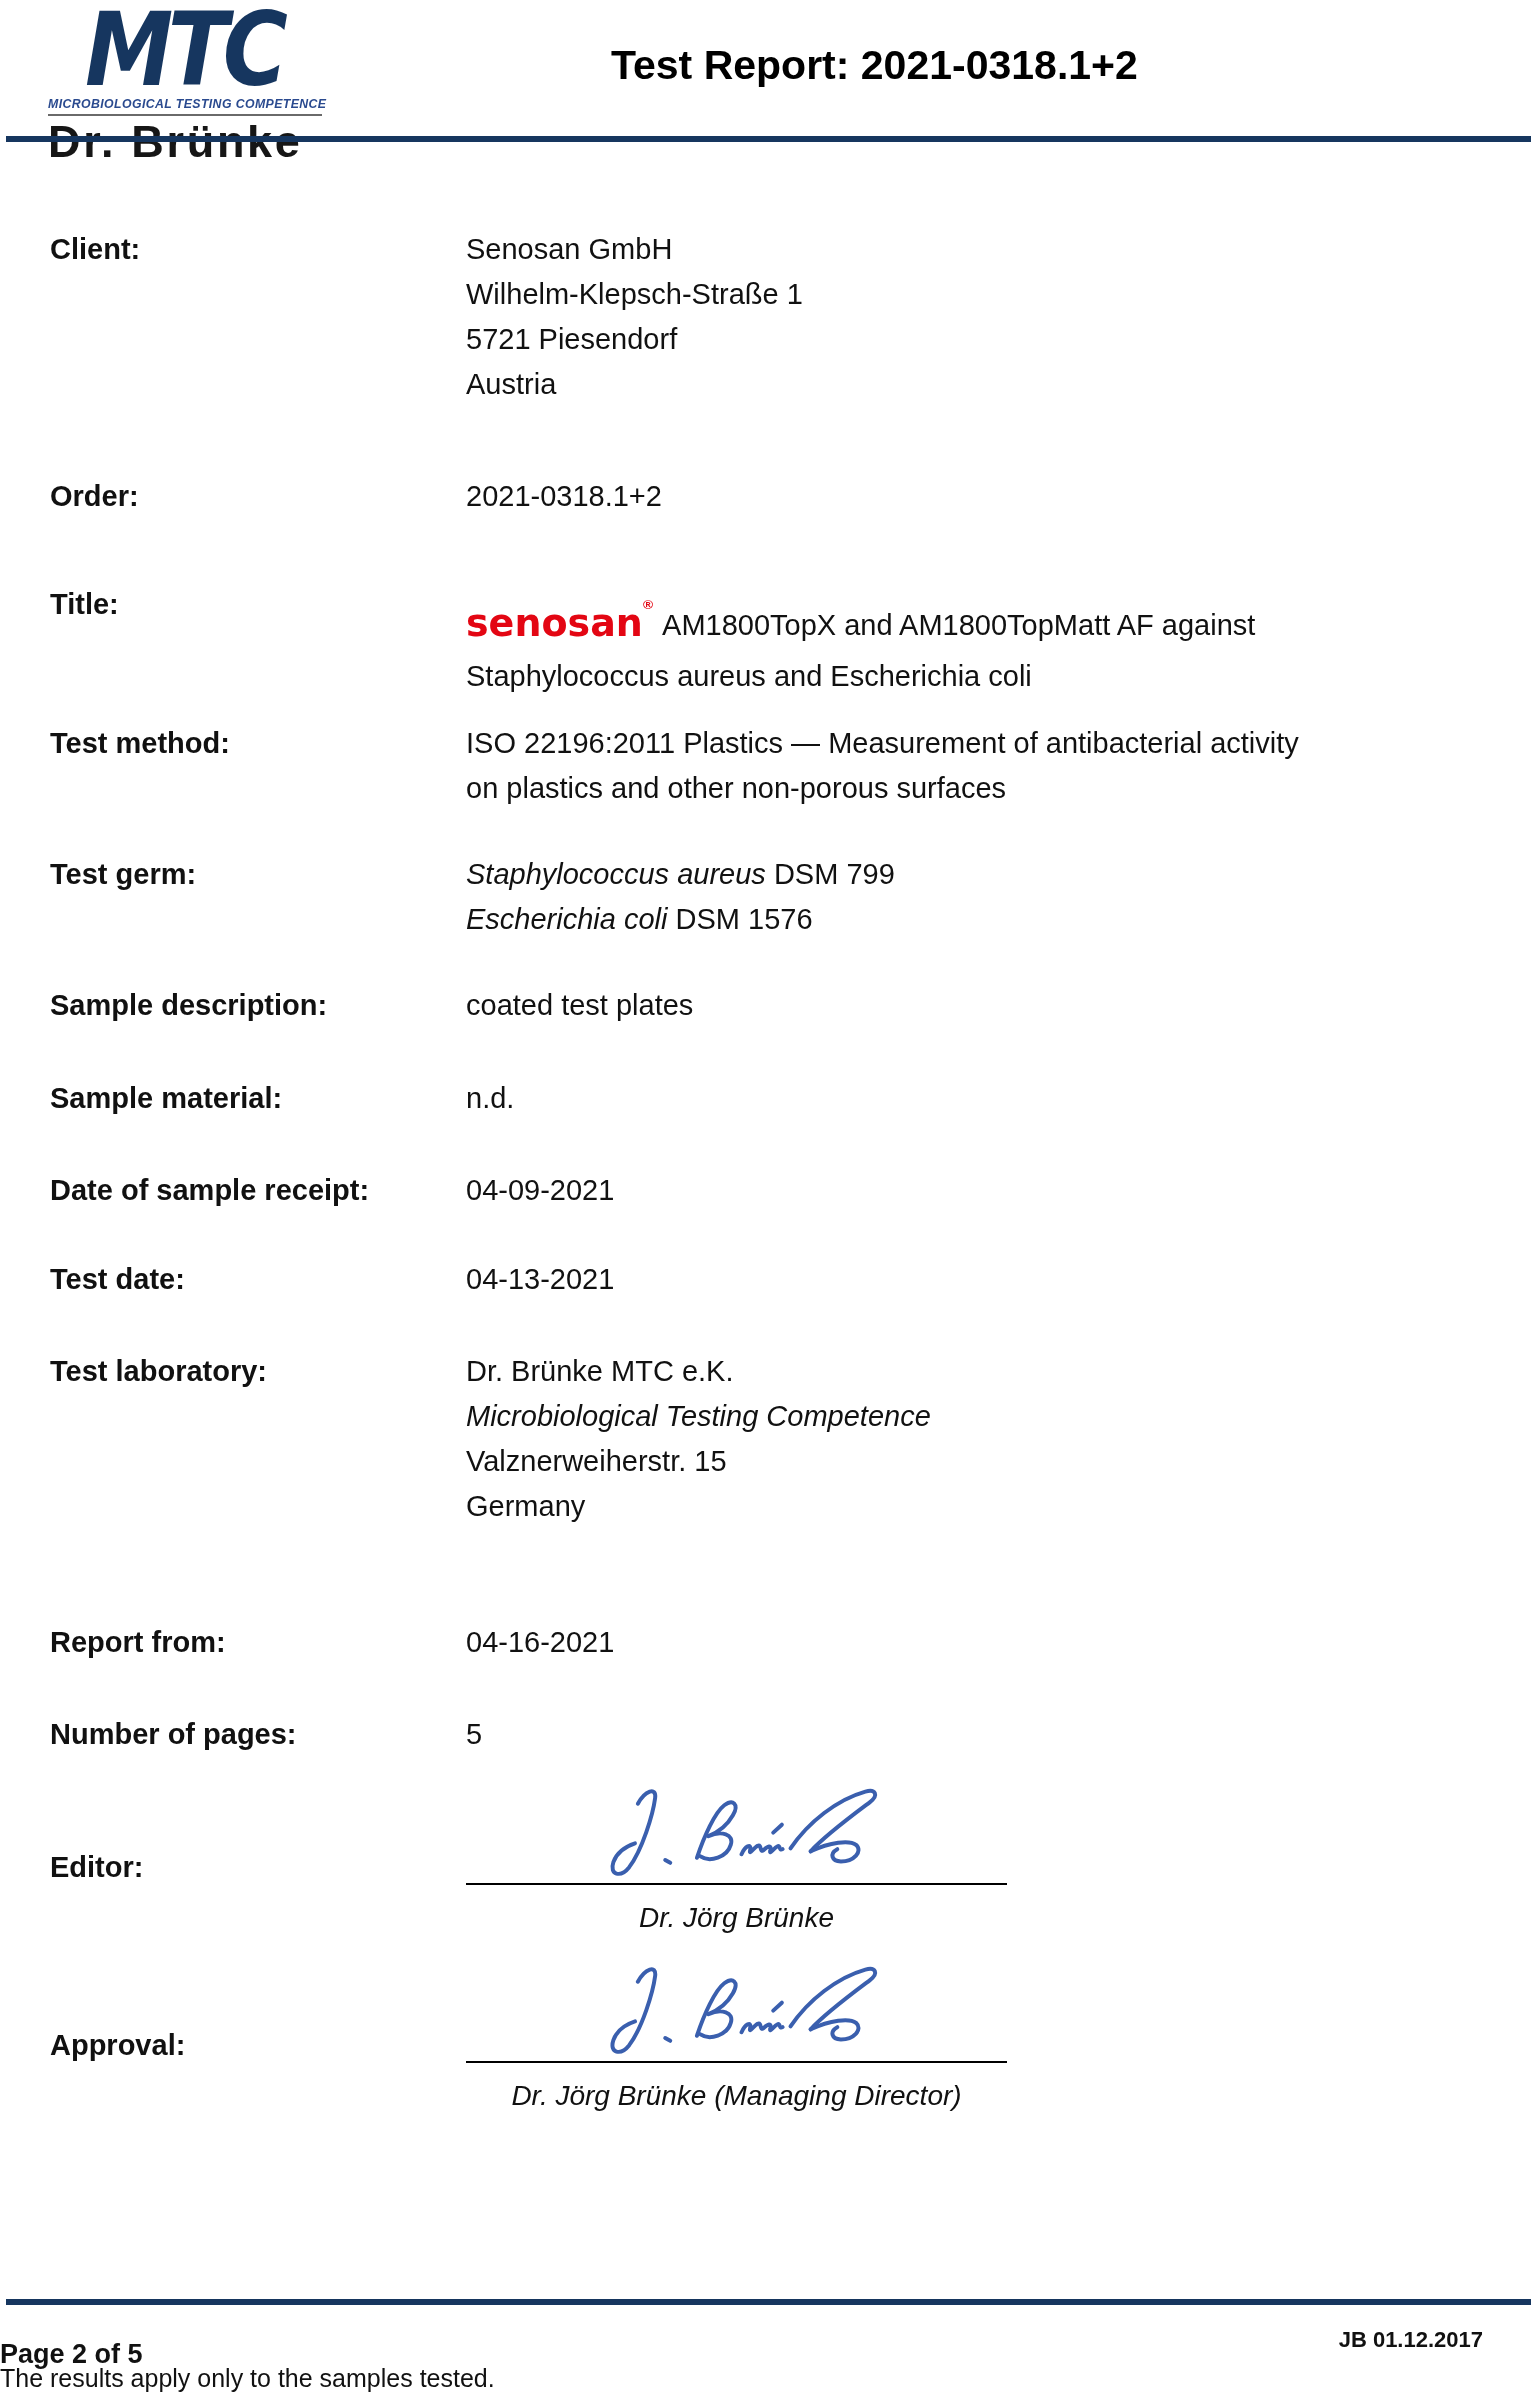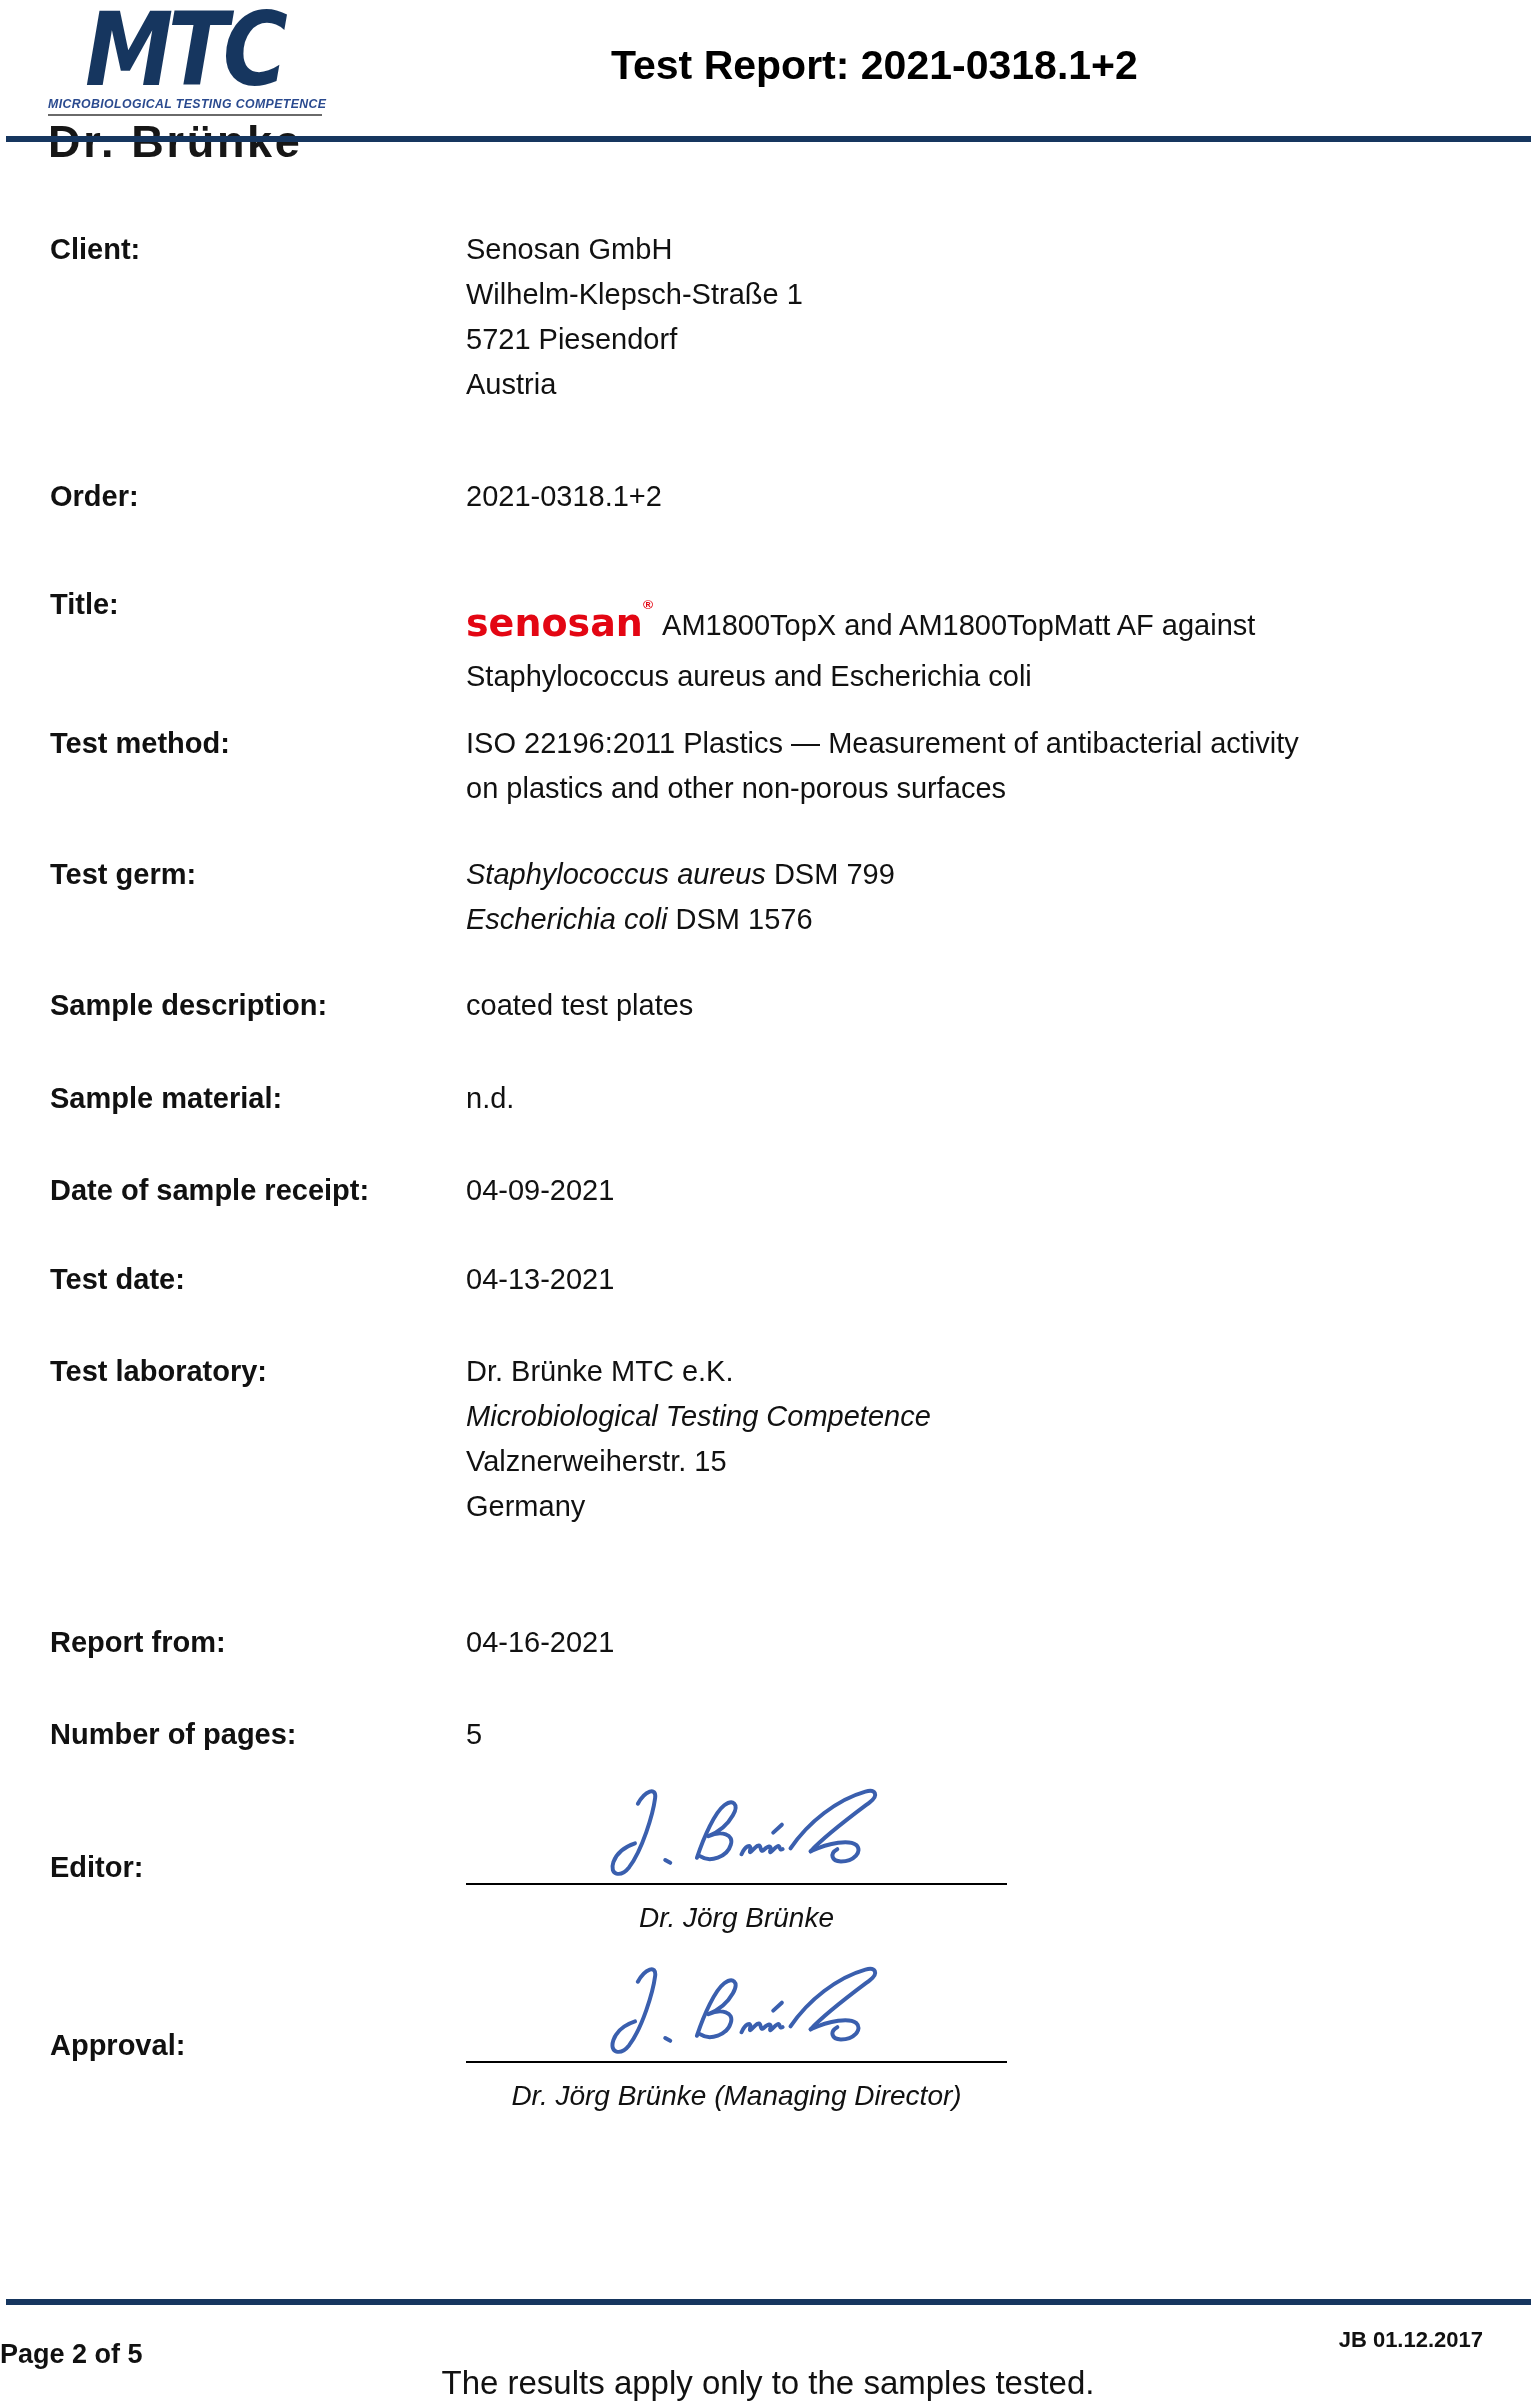--- a/index.html
+++ b/index.html
@@ -75,21 +75,21 @@
   .footer-page{
     position:absolute;top:2327px;left:0;width:100%;
     font-weight:bold;font-size:27px;margin-top:12px;
   }
   .footer-ref{
     position:absolute;top:2327px;right:53px;
     font-weight:bold;font-size:22px;
   }
   .footer-note{
     position:absolute;top:2364px;left:0;width:100%;
-    text-align:center;font-size:33px;
+    text-align:left;font-size:25px;
   }
 </style>
 </head>
 <body>
 
 <div class="page">
 
   <div class="logo">
     <div class="logo-mtc">MTC</div>
     <div class="logo-sub">MICROBIOLOGICAL TESTING COMPETENCE</div>

